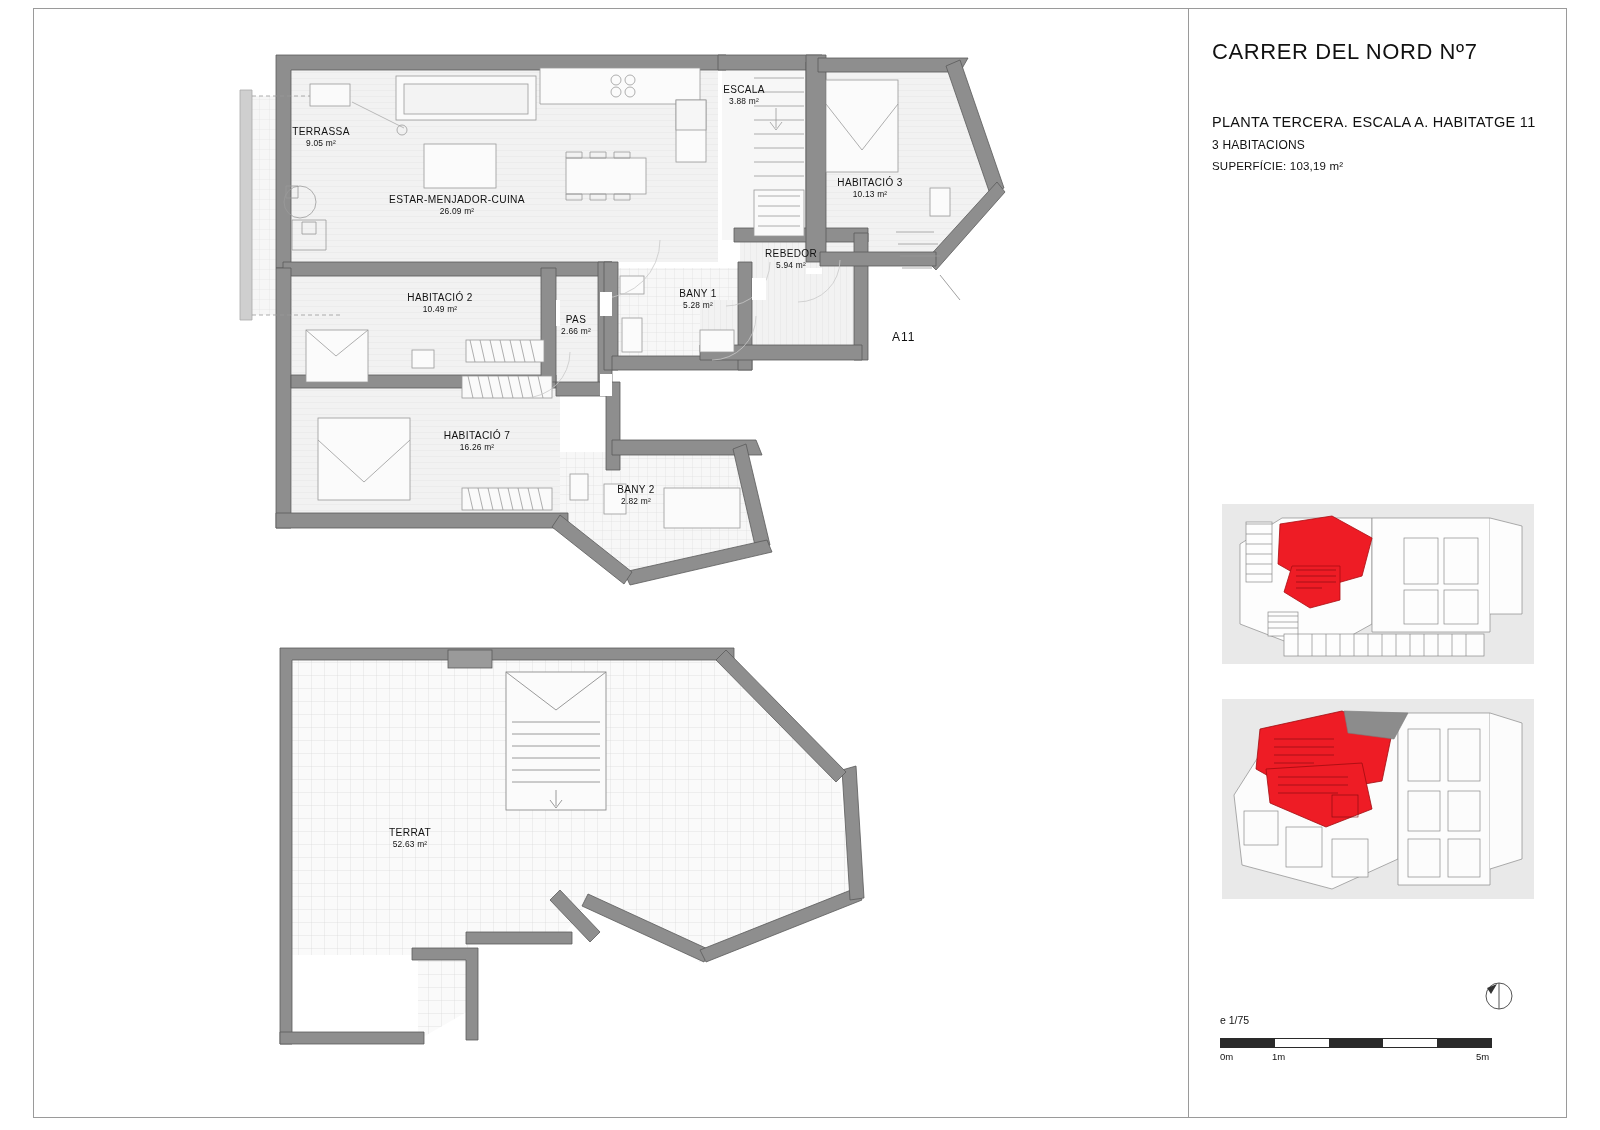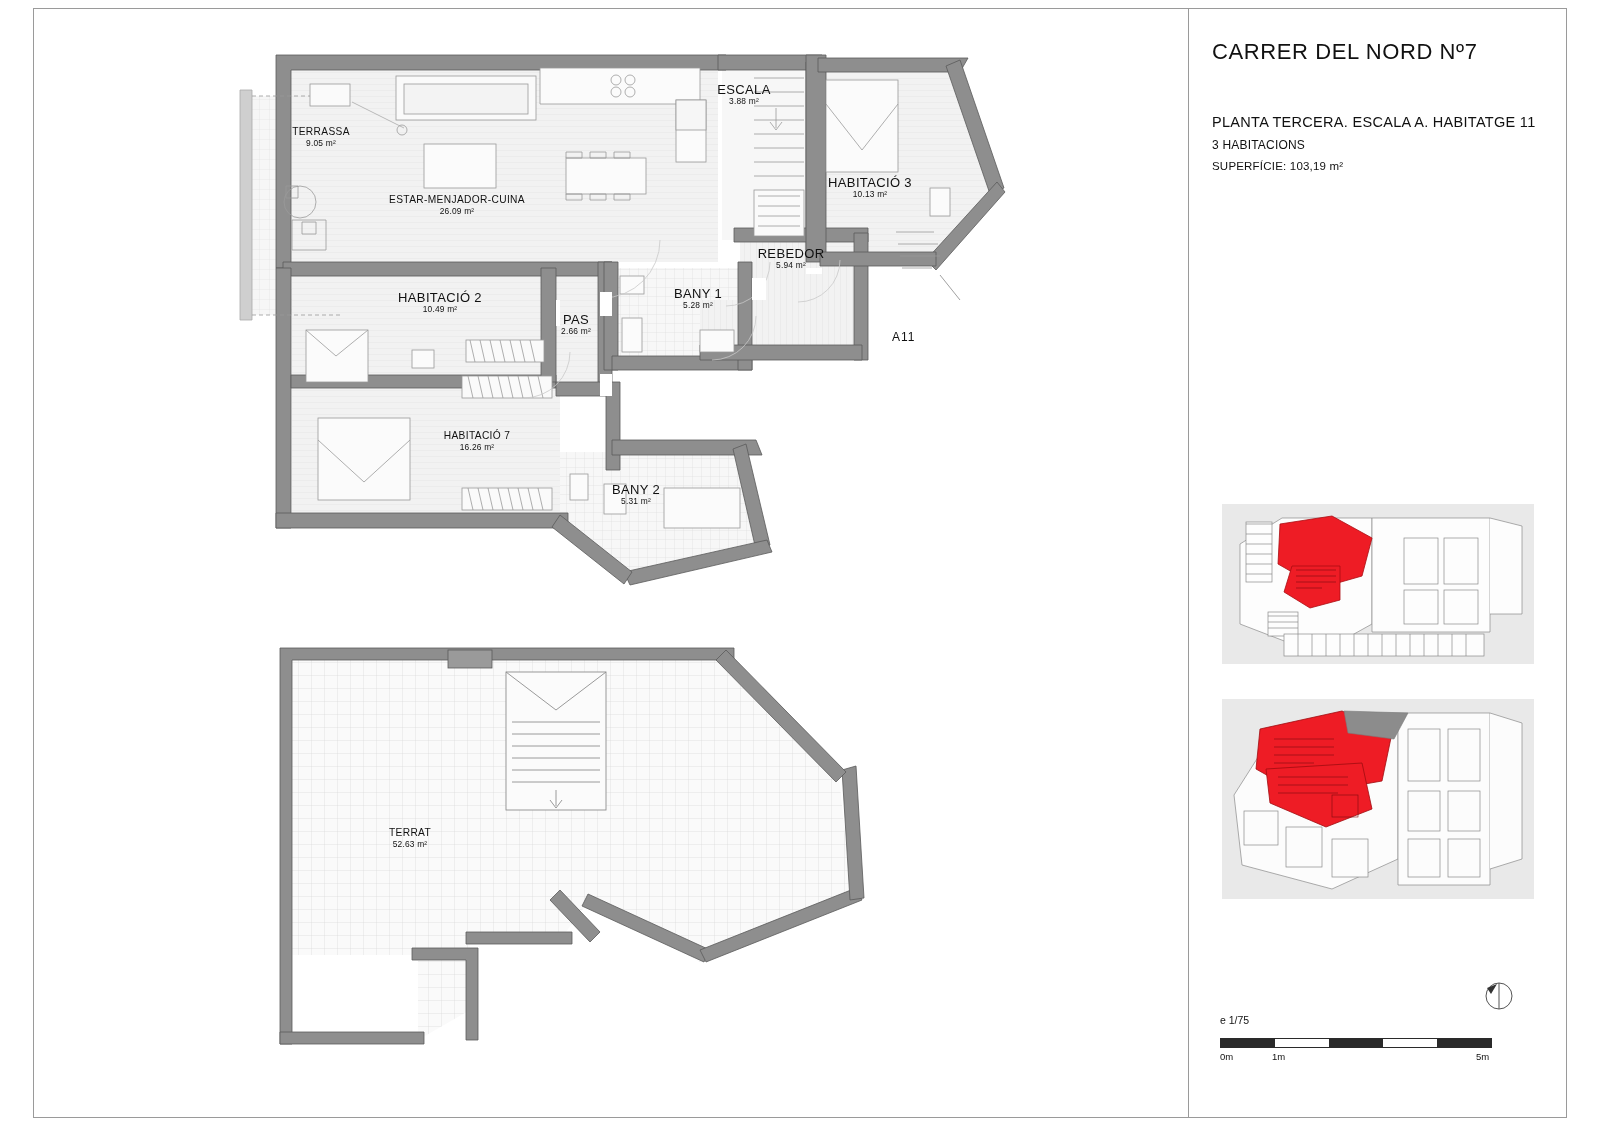--- a/index.html
+++ b/index.html
@@ -25,21 +25,21 @@
   .scale-bar div{flex:1;height:100%;}
   .scale-bar div.f{background:#2a2a2a;}
   .scale-ticks{position:relative;width:270px;height:14px;margin-top:3px;font-size:9.5px;color:#111;}
   .scale-ticks span{position:absolute;top:0;}
   .compass{position:absolute;left:285px;top:965px;width:40px;height:40px;}
 
   
   .plan{position:absolute;left:0;top:0;width:1188px;height:1126px;}
   svg{display:block;}
   .lbl{position:absolute;text-align:center;font-size:9.4px;line-height:11.5px;color:#111;letter-spacing:.2px;white-space:nowrap;transform:translateX(-50%);}
-  .lbl b{font-weight:400;display:block;font-size:13px;letter-spacing:.35px;}
+  .lbl b{font-weight:400;display:block;font-size:10px;letter-spacing:.35px;}
   .lbl i{font-style:normal;display:block;font-size:8.4px;}
   .lbl-big b{font-size:10.2px;}
   .unitcode{position:absolute;font-size:12px;letter-spacing:1px;color:#111;}
   .wm{position:absolute;left:430px;top:355px;font-size:30px;letter-spacing:2px;color:#f0dada;opacity:.75;font-weight:bold;}
 </style>
 </head>
 <body>
 
 <div id="sheet">
   <div class="frame"></div>
@@ -261,21 +261,21 @@
     <div class="lbl" style="left:698px;top:288px;">
       <b>BANY 1</b>
         <i>5.28 m²</i>
     </div>
     <div class="lbl lbl-big" style="left:477px;top:430px;">
       <b>HABITACIÓ 7</b>
         <i>16.26 m²</i>
     </div>
     <div class="lbl" style="left:636px;top:484px;">
       <b>BANY 2</b>
-        <i>5.31 m²</i>
+        <i>2.82 m²</i>
     </div>
     <div class="lbl lbl-big" style="left:410px;top:827px;">
       <b>TERRAT</b>
         <i>52.63 m²</i>
     </div>
 
     <div class="unitcode" style="left:892px;top:330px;">A11</div>
   </div>
 
   <div class="panel">

